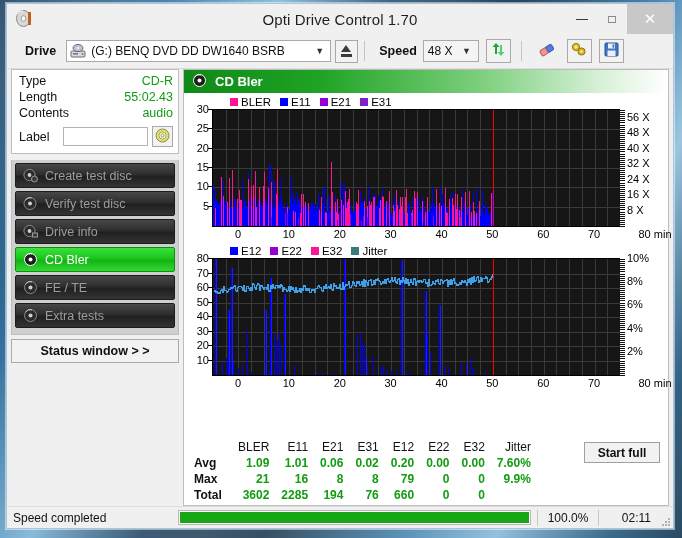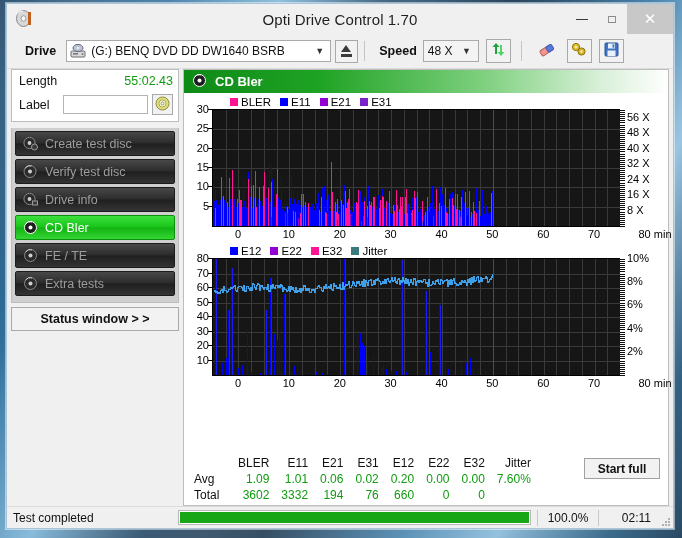--- a/index.html
+++ b/index.html
@@ -192,21 +192,21 @@
   .rightaxis { width:46px; position:relative; flex:0 0 auto; }
   .rightaxis .rail { position:absolute; left:0; top:0; bottom:0; width:5px; background:#111; }
   .rightaxis .minor { position:absolute; left:0; width:5px; height:1px; background:#fff; }
   .rightaxis .lbl { position:absolute; left:7px; font-size:11px; color:#000; transform:translateY(-50%); white-space:nowrap; }
   .xaxis { position:relative; height:17px; margin-left:26px; }
   .xaxis .lbl { position:absolute; top:1px; font-size:11px; color:#000; transform:translateX(-50%); white-space:nowrap; }
 
   
   #stats { flex:0 0 auto; display:flex; padding:2px 4px 2px 4px; }
   #stats-tbl { border-collapse:collapse; font-size:12px; }
-  #stats-tbl th, #stats-tbl td { padding:0 6px; height:16px; text-align:right; font-weight:normal; }
+  #stats-tbl th, #stats-tbl td { padding:0 6px; height:16px; text-align:right; font-weight:bold; }
   #stats-tbl th { color:#111; font-weight:normal; }
   #stats-tbl td.rh { text-align:left; color:#111; padding-left:6px; }
   #stats-tbl td.val { color:#119c11; }
   #start-btns { margin-left:auto; display:flex; flex-direction:column; gap:7px; padding-right:4px; padding-top:3px; }
   .start-btn {
     width:76px; height:21px; background:#f2f2f2; border:1px solid #a0a0a0;
     display:flex; align-items:center; justify-content:center;
     font-size:12px; color:#111; font-weight:bold;
   }
 
@@ -323,22 +323,30 @@
     </div>
   </div>
 
   <div id="content">
 
     <div id="sidebar">
 
       <div id="disc-panel">
         <div id="disc-rows">
           <div class="drow">
+            <span class="k">Type</span>
+            <span class="v">CD-R</span>
+          </div>
+          <div class="drow">
             <span class="k">Length</span>
             <span class="v">55:02.43</span>
+          </div>
+          <div class="drow">
+            <span class="k">Contents</span>
+            <span class="v">audio</span>
           </div>
           <div id="label-row">
             <span class="k">Label</span>
             <input id="label-input" type="text" value="" style="">
             <div id="label-btn">
               <span>
                 <svg width="15" height="15" viewBox="0 0 15 15">
                   <circle cx="7.5" cy="7.5" r="6.5" fill="#dfe07a" stroke="#8f8f42"></circle>
                   <circle cx="7.5" cy="7.5" r="3.6" fill="#f2f2c8" stroke="#a9a96b"></circle>
                   <circle cx="7.5" cy="7.5" r="1.4" fill="#ffffff" stroke="#9a9a5a"></circle>
@@ -1594,41 +1602,52 @@
               <td class="val">1.09</td>
               <td class="val">1.01</td>
               <td class="val">0.06</td>
               <td class="val">0.02</td>
               <td class="val">0.20</td>
               <td class="val">0.00</td>
               <td class="val">0.00</td>
               <td class="val">7.60%</td>
             </tr>
             <tr>
+              <td class="rh">Max</td>
+              <td class="val">21</td>
+              <td class="val">16</td>
+              <td class="val">8</td>
+              <td class="val">8</td>
+              <td class="val">79</td>
+              <td class="val">0</td>
+              <td class="val">0</td>
+              <td class="val">9.9%</td>
+            </tr>
+            <tr>
               <td class="rh">Total</td>
               <td class="val">3602</td>
-              <td class="val">3332</td>
+              <td class="val">2285</td>
               <td class="val">194</td>
               <td class="val">76</td>
               <td class="val">660</td>
               <td class="val">0</td>
               <td class="val">0</td>
               <td class="val"></td>
             </tr>
           </tbody>
         </table>
         <div id="start-btns">
           <div class="start-btn">Start full</div>
         </div>
       </div>
     </div>
   </div>
 
   <div id="statusbar">
-    <span id="status-text">Test completed</span>
+    <span id="status-text">Speed completed</span>
     <div id="progress">
       <div class="fill" id="progress-fill" style="width: 100%;"></div>
     </div>
     <span class="sb-sep"></span>
     <span id="pct">100.0%</span>
     <span class="sb-sep"></span>
     <span id="elapsed">02:11</span>
     <span id="grip">
         <i class="gd" style="left: 8px; top: 10px;"></i>
         <i class="gd" style="left: 11px; top: 10px;"></i>

